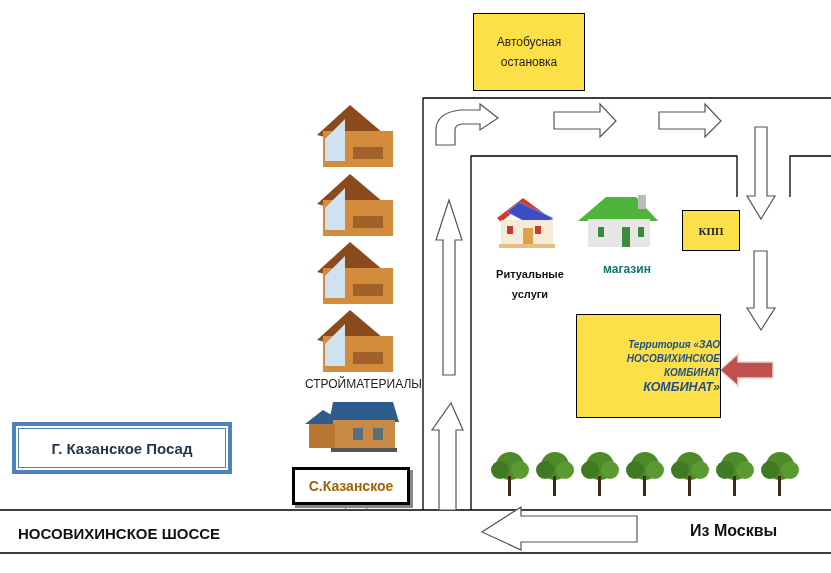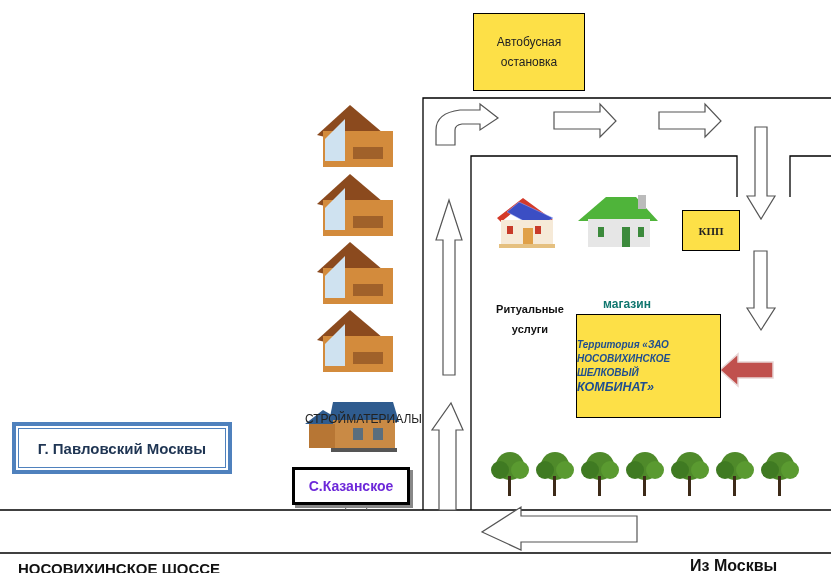--- a/index.html
+++ b/index.html
@@ -1,27 +1,27 @@
 <!DOCTYPE html>
 <html><head>
 <meta charset="utf-8">
 <style>
   html, body { margin:0; padding:0; background:#ffffff; }
   body { width:831px; height:573px; position:relative; overflow:hidden;
          font-family:"Liberation Sans", sans-serif; }
   #map { position:absolute; left:0; top:0; width:831px; height:573px; }
-  .lbl { position:absolute; text-align:center;margin-top:35px; }
+  .lbl { position:absolute; text-align:center; }
   .box { position:absolute; border:1px solid #000; background:#fde047; box-sizing:border-box; }
   .bus-stop { left:473px; top:13px; width:112px; height:78px; display:flex; align-items:center; justify-content:center; text-align:center; font-size:12px; line-height:20px; color:#222; }
   .kpp { left:682px; top:210px; width:58px; height:41px; display:flex; align-items:center; justify-content:center; font-size:11px; font-weight:bold; color:#222;font-family:Liberation Serif, serif; }
-  .plant { left:576px; top:314px; width:145px; height:104px; display:flex; flex-direction:column; align-items:flex-start; justify-content:center; text-align:center; color:#1f4e8f; font-style:italic; font-weight:bold; font-size:10px; line-height:14px; }
+  .plant { left:576px; top:314px; width:145px; height:104px; display:flex; flex-direction:column; align-items:flex-end; justify-content:center; text-align:center; color:#1f4e8f; font-style:italic; font-weight:bold; font-size:10px; line-height:14px; }
   .plant .big { font-size:12.5px; }
   .city { position:absolute; left:12px; top:422px; width:220px; height:52px; border:4px solid #4f81bd; box-sizing:border-box; background:#fff; }
   .city .inner { position:absolute; left:2px; top:2px; right:2px; bottom:2px; border:1px solid #4f81bd; display:flex; align-items:center; justify-content:center; font-weight:bold; font-size:15px; color:#1f3553; }
-  .village { position:absolute; left:292px; top:467px; width:118px; height:38px; border:3px solid #000; box-shadow:3px 3px 0 #888; background:#fff; box-sizing:border-box; display:flex; align-items:center; justify-content:center; color:#6d28d9; font-weight:bold; font-size:14px; }
+  .village { position:absolute; left:292px; top:467px; width:118px; height:38px; border:3px solid #000; box-shadow:3px 3px 0 #888; background:#fff; box-sizing:border-box; display:flex; align-items:center; justify-content:center; color:#a16207; font-weight:bold; font-size:14px; }
   .highway { left:18px; top:525px; font-weight:bold; font-size:15px; color:#111; text-align:left; }
   .from-moscow { left:690px; top:522px; font-weight:bold; font-size:16px; color:#111; }
   .builder { left:282px; top:377px; width:140px; font-size:12px; color:#222;text-align:right; }
   .ritual { left:490px; top:264px; width:80px; font-size:11px; font-weight:bold; color:#111; line-height:20px; }
   .shop { left:592px; top:262px; width:70px; font-size:12px; font-weight:bold; color:#0f766e; }
 </style>
 </head>
 <body>
 
 <svg id="map" viewBox="0 0 831 573" xmlns="http://www.w3.org/2000/svg">
@@ -163,27 +163,27 @@
   </div>
 </div>
 
 <div class="box kpp">
   <span>КПП</span>
 </div>
 
 <div class="box plant">
   <div>Территория «ЗАО</div>
   <div>НОСОВИХИНСКОЕ</div>
-  <div>ШЕЛКОВЫЙ</div>
+  <div>КОМБИНАТ</div>
   <div class="big">КОМБИНАТ»</div>
 </div>
 
 <div class="city">
   <div class="inner">
-      <span>Г. Павловский Москвы</span>
+      <span>Г. Казанское Посад</span>
     </div>
 </div>
 
 <div class="village">
   <span>С.Казанское</span>
 </div>
 
 <div class="lbl builder">СТРОЙМАТЕРИАЛЫ</div>
 
 <div class="lbl ritual">

